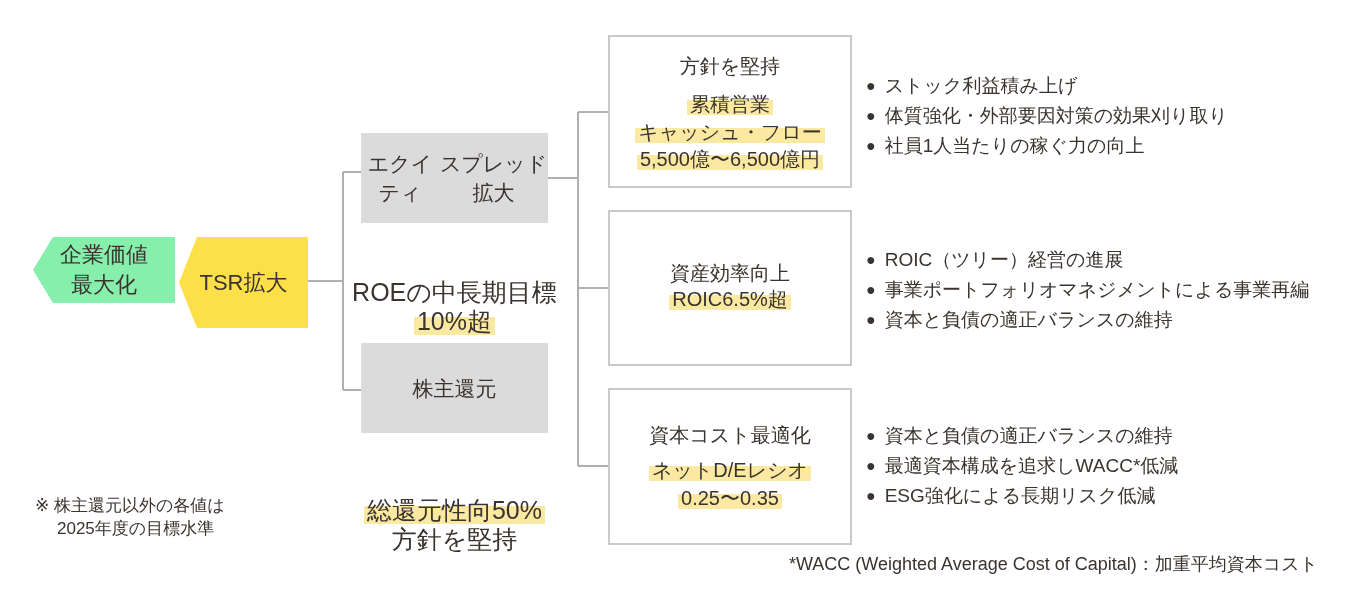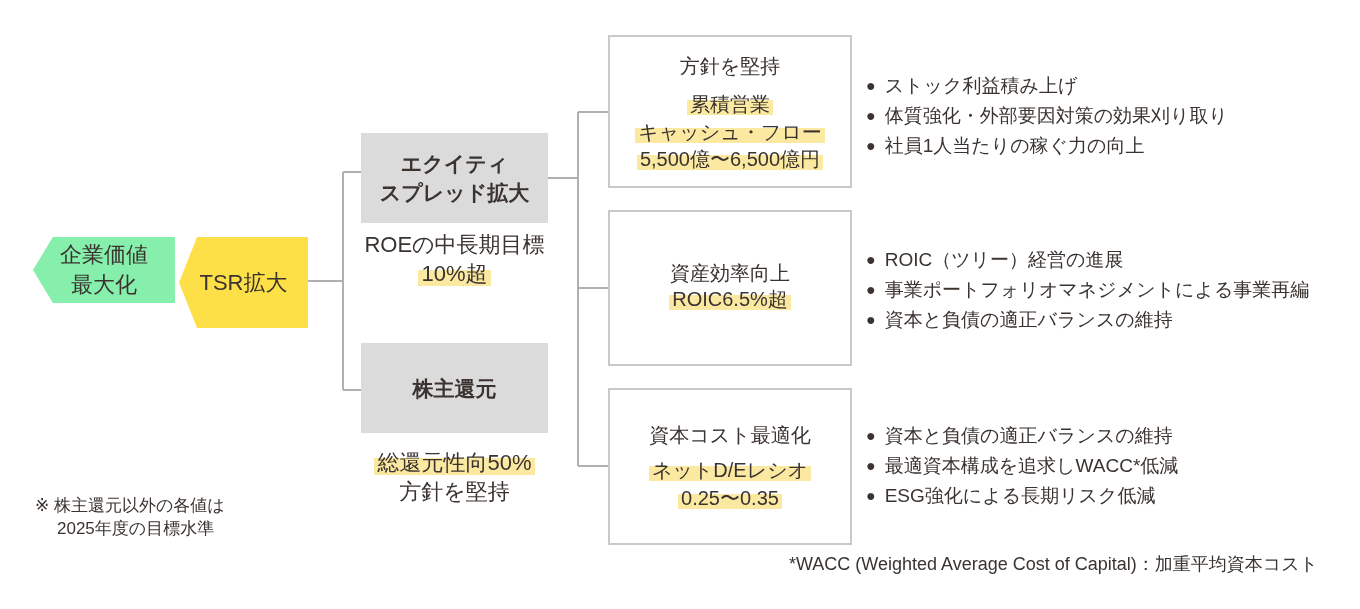--- a/index.html
+++ b/index.html
@@ -31,40 +31,41 @@
   .pent-tsr  { left: 179px; top: 237px; width: 129px; height: 91px; background: #fde047; }
 
   
   .gbox {
     position: absolute;
     left: 361px;
     width: 187px;
     height: 90px;
     background: #dbdbdb;
     display: flex;
-    flex-direction: column;
+    flex-direction: row;
     align-items: center;
     justify-content: center;
     text-align: center;
     font-size: 21px;
     line-height: 29px;
-    font-weight: 700;
+    font-weight: 400;
   }
   .gbox-equity { top: 133px; }
   .gbox-share  { top: 343px; }
 
   
   .note {
     position: absolute;
     left: 341px;
     width: 227px;
     text-align: center;
-    font-size: 22px;
+    font-size: 25px;
     line-height: 29px;
     font-weight: 500;
+    margin-top: 48px;
   }
   .note-roe    { top: 230px; }
   .note-payout { top: 448px; }
 
   
   .wbox {
     position: absolute;
     left: 608px;
     width: 244px;
     background: #ffffff;

